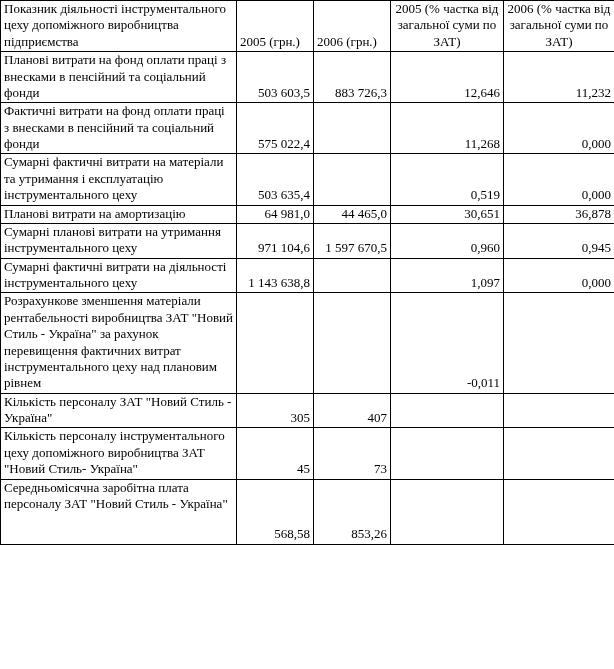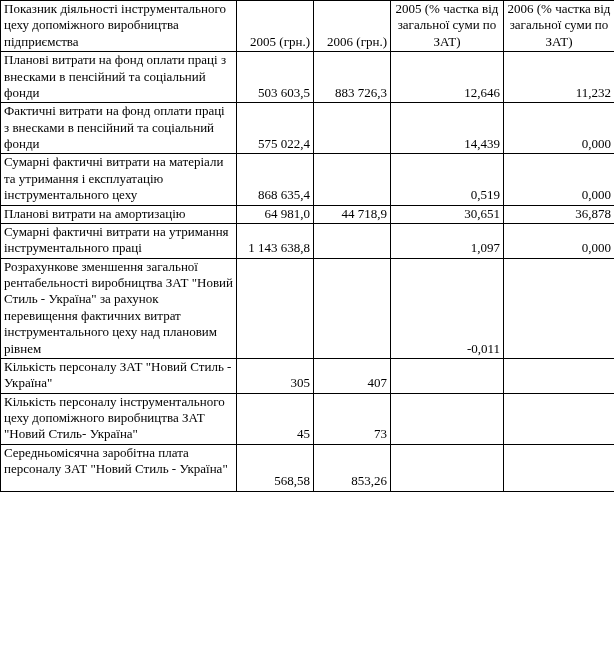--- a/index.html
+++ b/index.html
@@ -17,21 +17,21 @@
     table-layout: fixed;
   }
   table.t td, table.t th {
     border: 1px solid #000000;
     padding: 0px 3px 1px 3px;
     font-weight: normal;
     word-wrap: break-word;
   }
   
   th.h-label { text-align: left; vertical-align: top; }
-  th.h-year  { text-align: right; vertical-align: bottom; padding-bottom: 4px; }
+  th.h-year  { text-align: left; vertical-align: bottom; padding-bottom: 4px; }
   th.h-pct   { text-align: center; vertical-align: top; margin-top: 16px; }
   
   td.lbl { text-align: left; vertical-align: top; }
   td.num { text-align: right; vertical-align: bottom; }
   
   tbody tr:nth-child(9)  td { height: 47px; }
   tbody tr:nth-child(10) td { height: 65px; }
   thead tr th { height: 44px; }
 </style>
 </head>
@@ -60,46 +60,53 @@
         <td class="lbl">Планові витрати на фонд оплати праці з внесками в пенсійний та соціальний фонди</td>
         <td class="num">503 603,5</td>
         <td class="num">883 726,3</td>
         <td class="num">12,646</td>
         <td class="num">11,232</td>
       </tr>
       <tr>
         <td class="lbl">Фактичні витрати на фонд оплати праці з внесками в пенсійний та соціальний фонди</td>
         <td class="num">575 022,4</td>
         <td class="num"></td>
-        <td class="num">14,439</td>
+        <td class="num">11,268</td>
         <td class="num">0,000</td>
       </tr>
       <tr>
         <td class="lbl">Сумарні фактичні витрати на матеріали та утримання і експлуатацію інструментального цеху</td>
-        <td class="num">868 635,4</td>
+        <td class="num">503 635,4</td>
         <td class="num"></td>
         <td class="num">0,519</td>
         <td class="num">0,000</td>
       </tr>
       <tr>
         <td class="lbl">Планові витрати на амортизацію</td>
         <td class="num">64 981,0</td>
-        <td class="num">44 718,9</td>
+        <td class="num">44 465,0</td>
         <td class="num">30,651</td>
         <td class="num">36,878</td>
       </tr>
       <tr>
-        <td class="lbl">Сумарні фактичні витрати на утримання інструментального праці</td>
+        <td class="lbl">Сумарні планові витрати на утримання інструментального цеху</td>
+        <td class="num">971 104,6</td>
+        <td class="num">1 597 670,5</td>
+        <td class="num">0,960</td>
+        <td class="num">0,945</td>
+      </tr>
+      <tr>
+        <td class="lbl">Сумарні фактичні витрати на діяльності інструментального цеху</td>
         <td class="num">1 143 638,8</td>
         <td class="num"></td>
         <td class="num">1,097</td>
         <td class="num">0,000</td>
       </tr>
       <tr>
-        <td class="lbl">Розрахункове зменшення загальної рентабельності виробництва ЗАТ "Новий Стиль - Україна" за рахунок перевищення фактичних витрат інструментального цеху над плановим рівнем</td>
+        <td class="lbl">Розрахункове зменшення матеріали рентабельності виробництва ЗАТ "Новий Стиль - Україна" за рахунок перевищення фактичних витрат інструментального цеху над плановим рівнем</td>
         <td class="num"></td>
         <td class="num"></td>
         <td class="num">-0,011</td>
         <td class="num"></td>
       </tr>
       <tr>
         <td class="lbl">Кількість персоналу ЗАТ "Новий Стиль - Україна"</td>
         <td class="num">305</td>
         <td class="num">407</td>
         <td class="num"></td>

